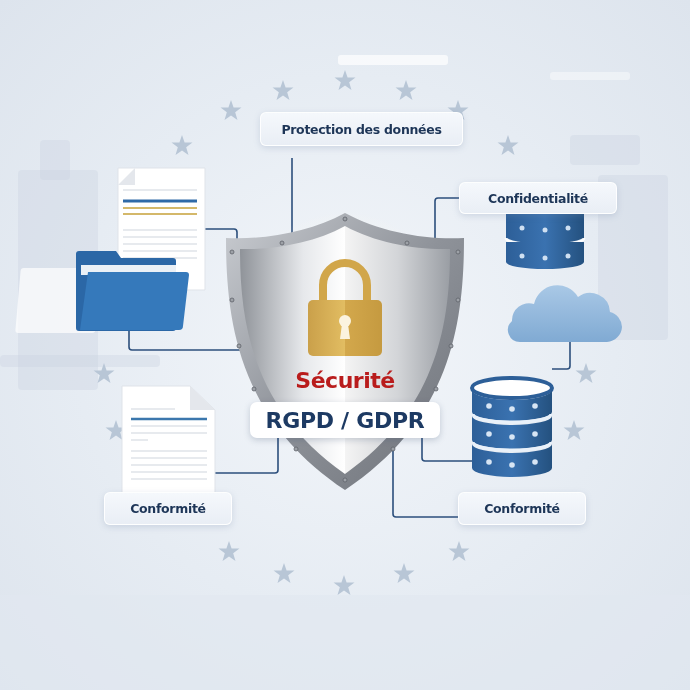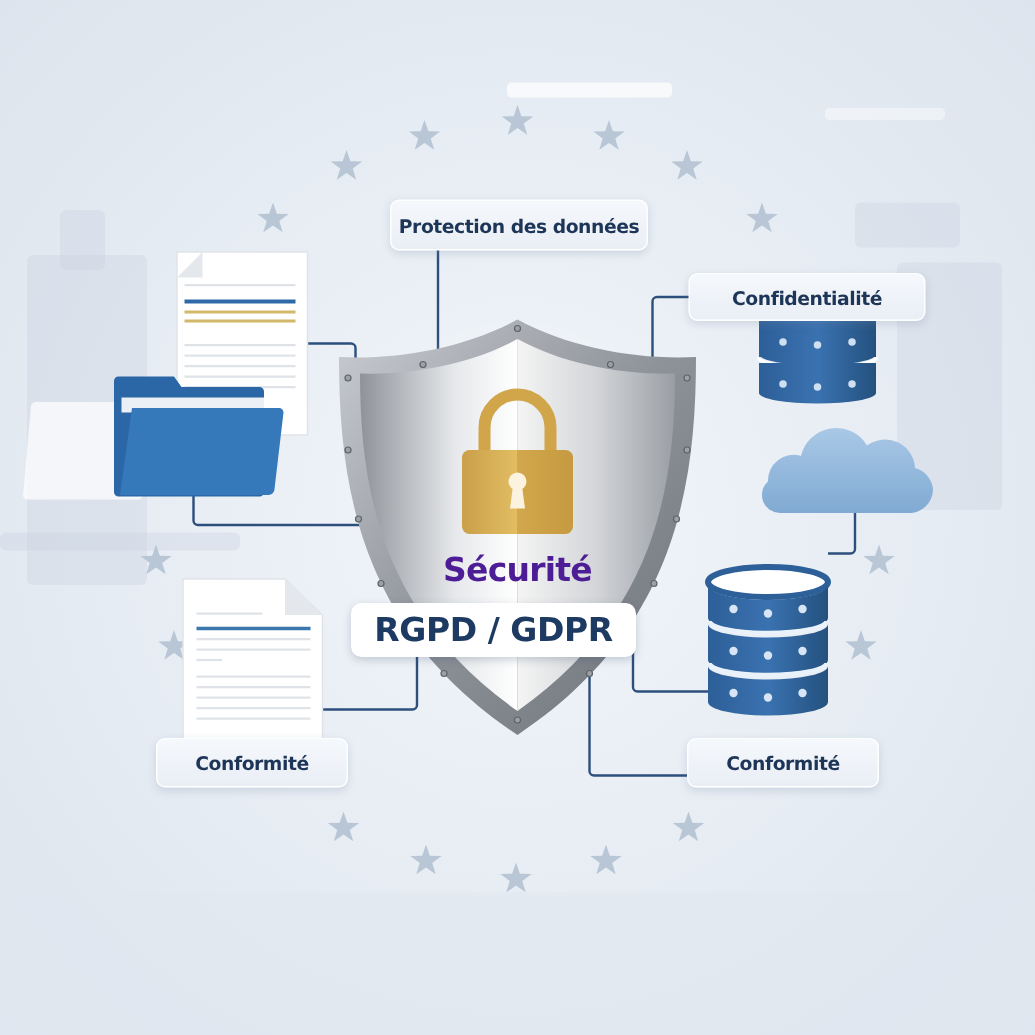--- a/index.html
+++ b/index.html
@@ -21,24 +21,24 @@
     box-shadow: 0 2px 6px rgba(120,140,170,0.25);
     color: #1d3557;
     font-weight: bold;
     font-size: 12.5px;
     letter-spacing: -0.3px;
     display: flex; align-items: center; justify-content: center;
     white-space: nowrap;
   }
   .title-secure {
     position: absolute; left: 245px; top: 368px; width: 200px; text-align: center;
-    font-size: 22px; font-weight: bold; color: #4c1d95; letter-spacing: -0.5px;
+    font-size: 22px; font-weight: bold; color: #b91c1c; letter-spacing: -0.5px;
   }
   .title-rgpd {
-    position: absolute; left: 234px; top: 402px; width: 190px; height: 36px;
+    position: absolute; left: 250px; top: 402px; width: 190px; height: 36px;
     background: #ffffff; border-radius: 7px;
     box-shadow: 0 2px 6px rgba(60,80,110,0.25);
     display: flex; align-items: center; justify-content: center;
     font-size: 22px; font-weight: bold; color: #1d3a63; letter-spacing: -0.3px;
   }
 </style>
 </head>
 <body>
 
 <div class="bg-layer" style="left:0;top:0;width:690px;height:690px;">
@@ -222,19 +222,19 @@
       <circle cx="489" cy="434" r="2.8"></circle>
         <circle cx="512" cy="437" r="2.8"></circle>
         <circle cx="535" cy="434" r="2.8"></circle>
       <circle cx="489" cy="462" r="2.8"></circle>
         <circle cx="512" cy="465" r="2.8"></circle>
         <circle cx="535" cy="462" r="2.8"></circle>
     </g>
   </g>
 </svg>
 
-<div class="label" style="left:260px;top:133px;width:172px;height:34px;">Protection des données</div>
+<div class="label" style="left:260px;top:112px;width:203px;height:34px;">Protection des données</div>
 <div class="label" style="left:459px;top:182px;width:158px;height:32px;">Confidentialité</div>
 <div class="label" style="left:104px;top:492px;width:128px;height:33px;">Conformité</div>
 <div class="label" style="left:458px;top:492px;width:128px;height:33px;">Conformité</div>
 
 <div class="title-secure">Sécurité</div>
 <div class="title-rgpd">RGPD / GDPR</div>
 
 </body></html>

